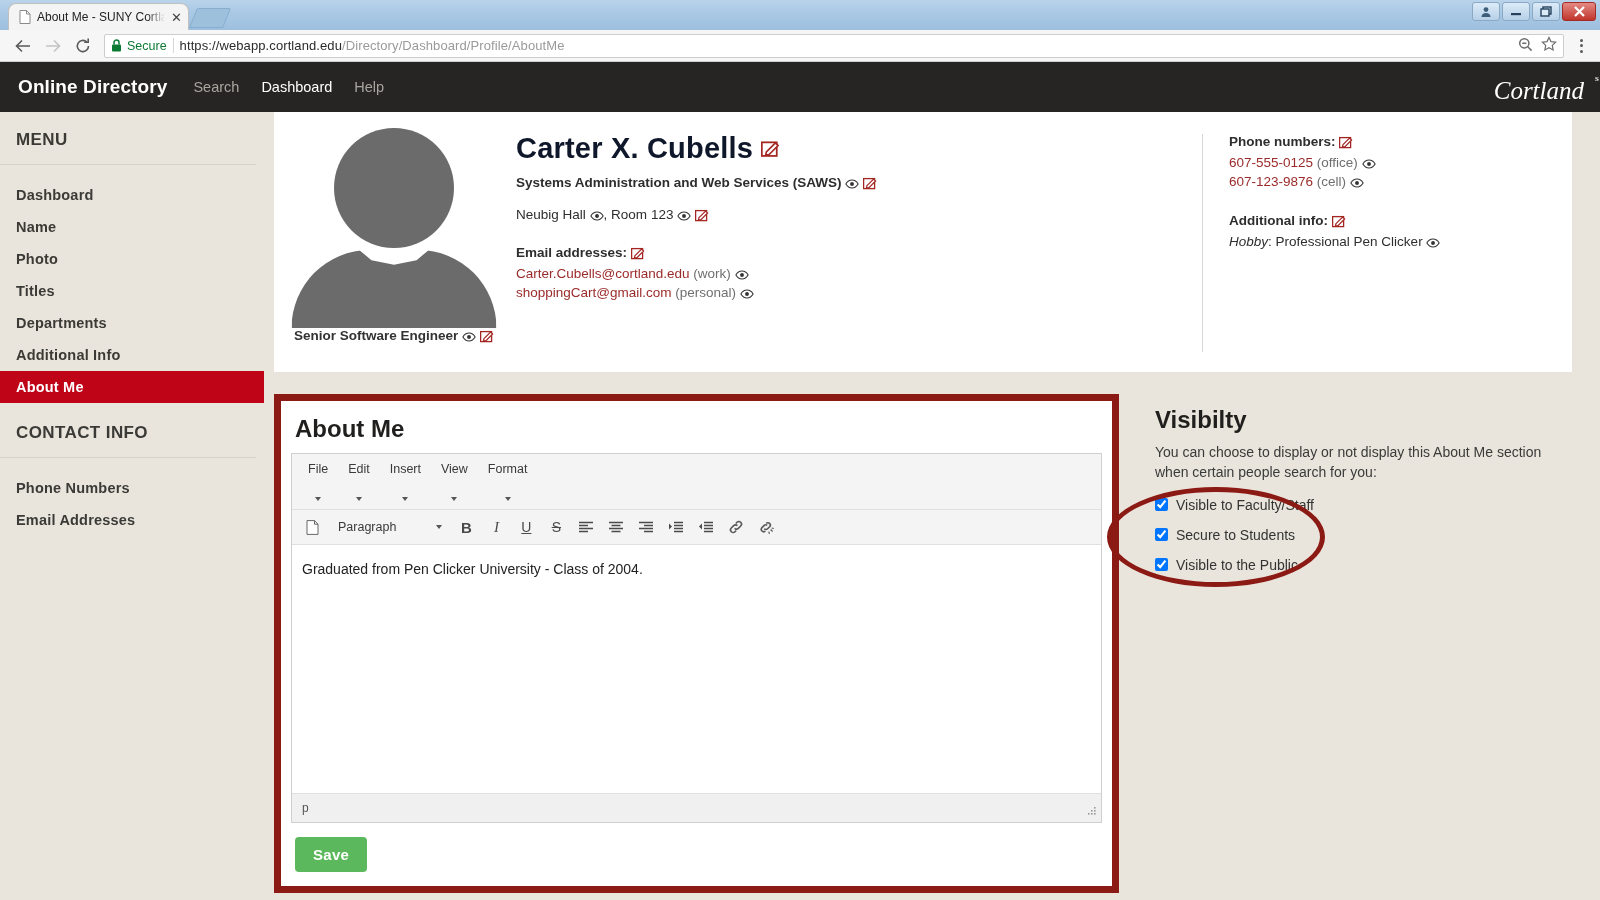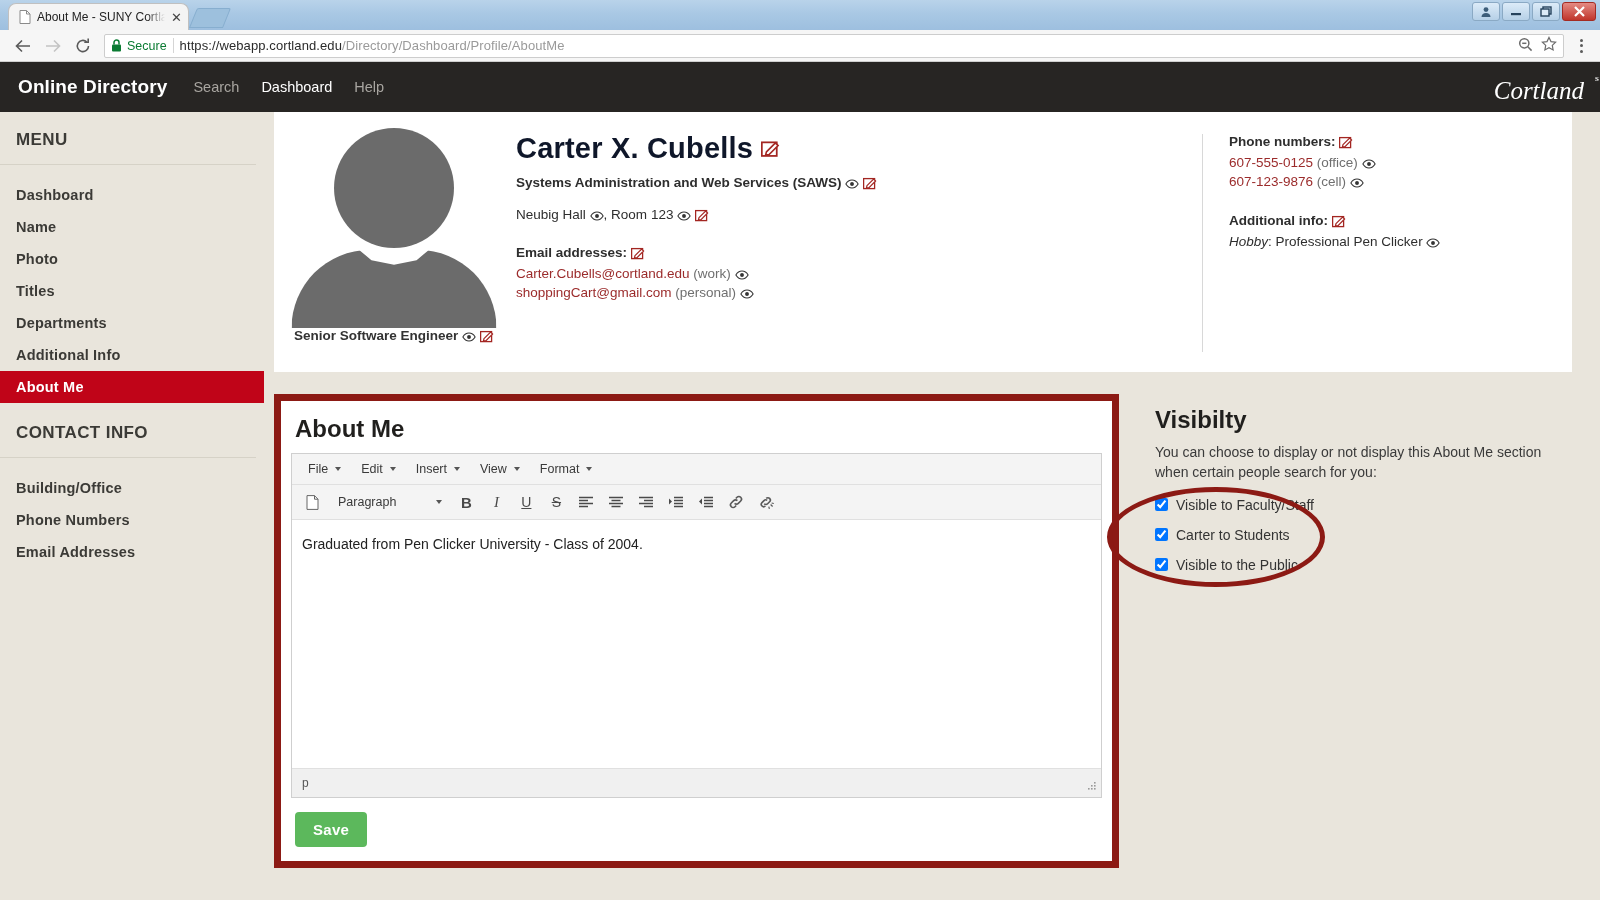--- a/index.html
+++ b/index.html
@@ -132,21 +132,21 @@
   
   .lower{ display:flex; gap:0; margin:22px 0 0 0; padding-left:10px; padding-right:28px;}
   .aboutme-wrap{
     width:845px; flex:none; border:7px solid #8c1a14; background:#fff;
     padding:10px 10px 14px 10px; position:relative;
   }
   .panel-title{ font-family:"Liberation Sans Narrow","Liberation Sans",sans-serif;
     font-weight:bold; font-size:24px; color:#201f1d; padding:4px 0 10px 4px;}
   .mce{ border:1px solid #cfcfcf; background:#fff; }
   .mce-menubar{ background:#f4f4f4; border-bottom:1px solid #e0e0e0; display:flex; padding:5px 6px;}
-  .mce-menu{ font-size:12.5px; color:#3a3a3a; padding:3px 10px; display:flex; align-items:center; gap:7px;}
+  .mce-menu{ font-size:12.5px; color:#3a3a3a; padding:3px 10px; display:flex; align-items:center; gap:21px;flex-direction:column;}
   .caret{ width:0;height:0;border-left:3.5px solid transparent;border-right:3.5px solid transparent;border-top:4px solid #555;}
   .mce-toolbar{ background:#f4f4f4; border-bottom:1px solid #e0e0e0;
     display:flex; align-items:center; padding:4px 6px; gap:2px;}
   .tb{ width:28px;height:26px; display:flex;align-items:center;justify-content:center; color:#4a4a4a;}
   .fmtsel{ display:flex;align-items:center; gap:40px; padding:0 8px 0 10px; font-size:12.5px;color:#3a3a3a;}
   .tb b,.tb i{ font-size:15px; }
   .mce-body{ height:248px; background:#fff; padding:16px 10px 0 10px; font-size:14px; color:#222;}
   .mce-status{ height:29px; background:#f0f0f0; border-top:1px solid #e0e0e0;
     display:flex; align-items:center; padding:0 10px; font-size:12px; color:#555; position:relative;}
   .resize{ position:absolute; right:3px; bottom:2px; }
@@ -279,21 +279,20 @@
       <div class="menu-item">Name</div>
       <div class="menu-item">Photo</div>
       <div class="menu-item">Titles</div>
       <div class="menu-item">Departments</div>
       <div class="menu-item">Additional Info</div>
       <div class="menu-item active">About Me</div>
     </div>
     <div class="menu-title" style="padding-top:16px;">CONTACT INFO</div>
     <div class="menu-rule"></div>
     <div class="menu-list">
-      <div class="menu-item">Building/Office</div>
       <div class="menu-item">Phone Numbers</div>
       <div class="menu-item">Email Addresses</div>
     </div>
   </div>
 
   <div class="content">
 
     <div class="profile">
       <div class="avatar-col">
         <div class="avatar">
@@ -591,21 +590,21 @@
       <div class="vis-wrap">
         <div class="vis-title">Visibilty</div>
         <div class="vis-desc">You can choose to display or not display this About Me section when certain people search for you:</div>
         <div class="vis-opts">
           <label class="vis-opt">
             <input type="checkbox" checked="" style="">
             <span>Visible to Faculty/Staff</span>
           </label>
           <label class="vis-opt">
             <input type="checkbox" checked="" style="">
-            <span>Carter to Students</span>
+            <span>Secure to Students</span>
           </label>
           <label class="vis-opt">
             <input type="checkbox" checked="" style="">
             <span>Visible to the Public</span>
           </label>
         </div>
         <div class="ellipse"></div>
       </div>
 
     </div>

